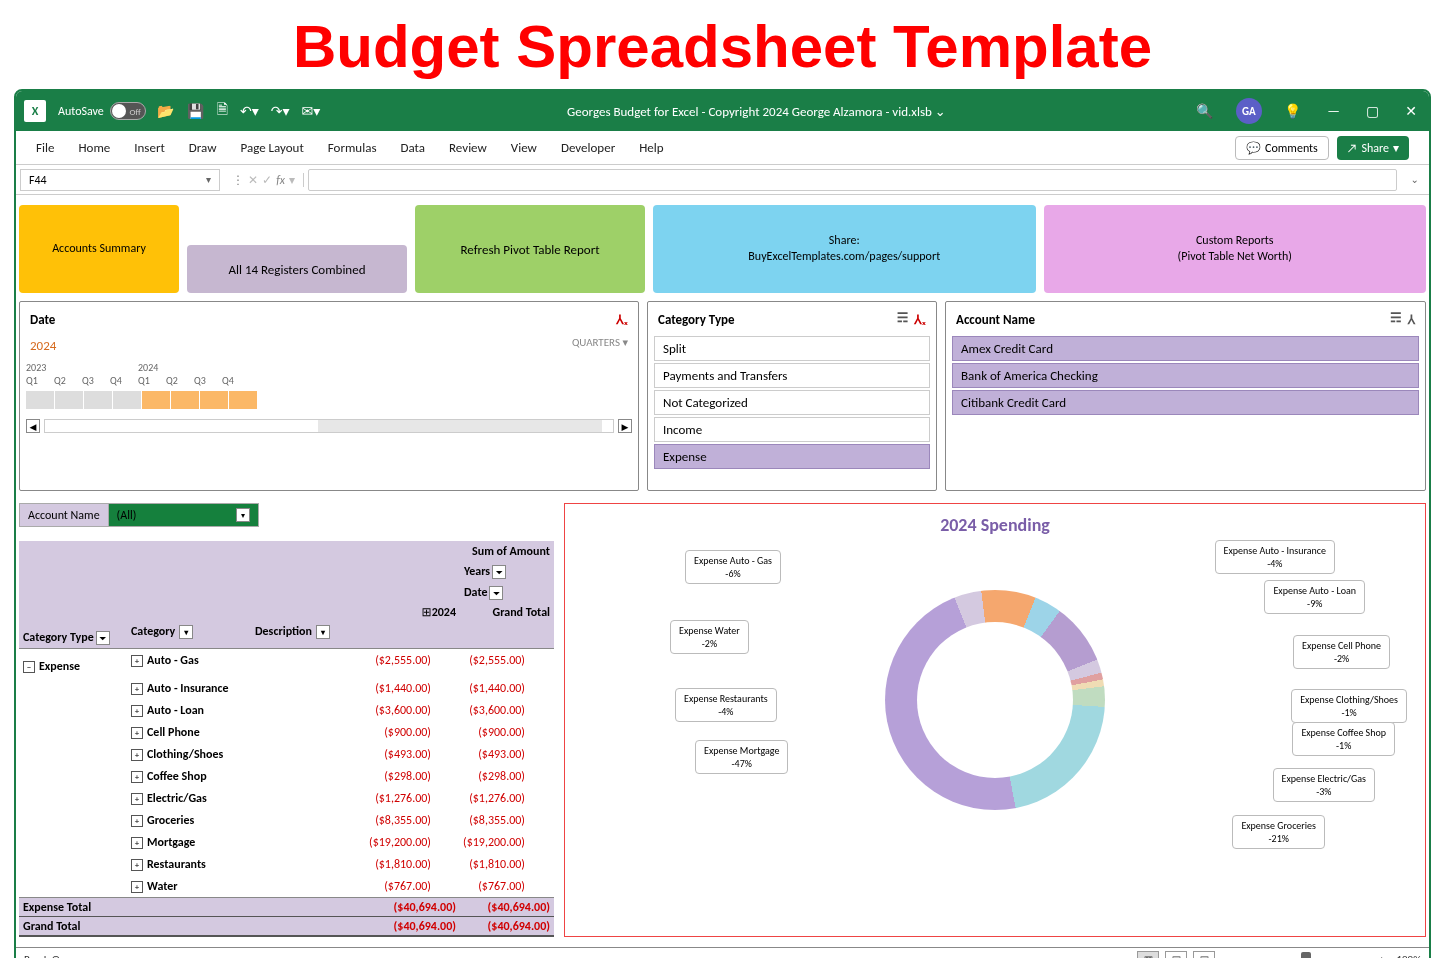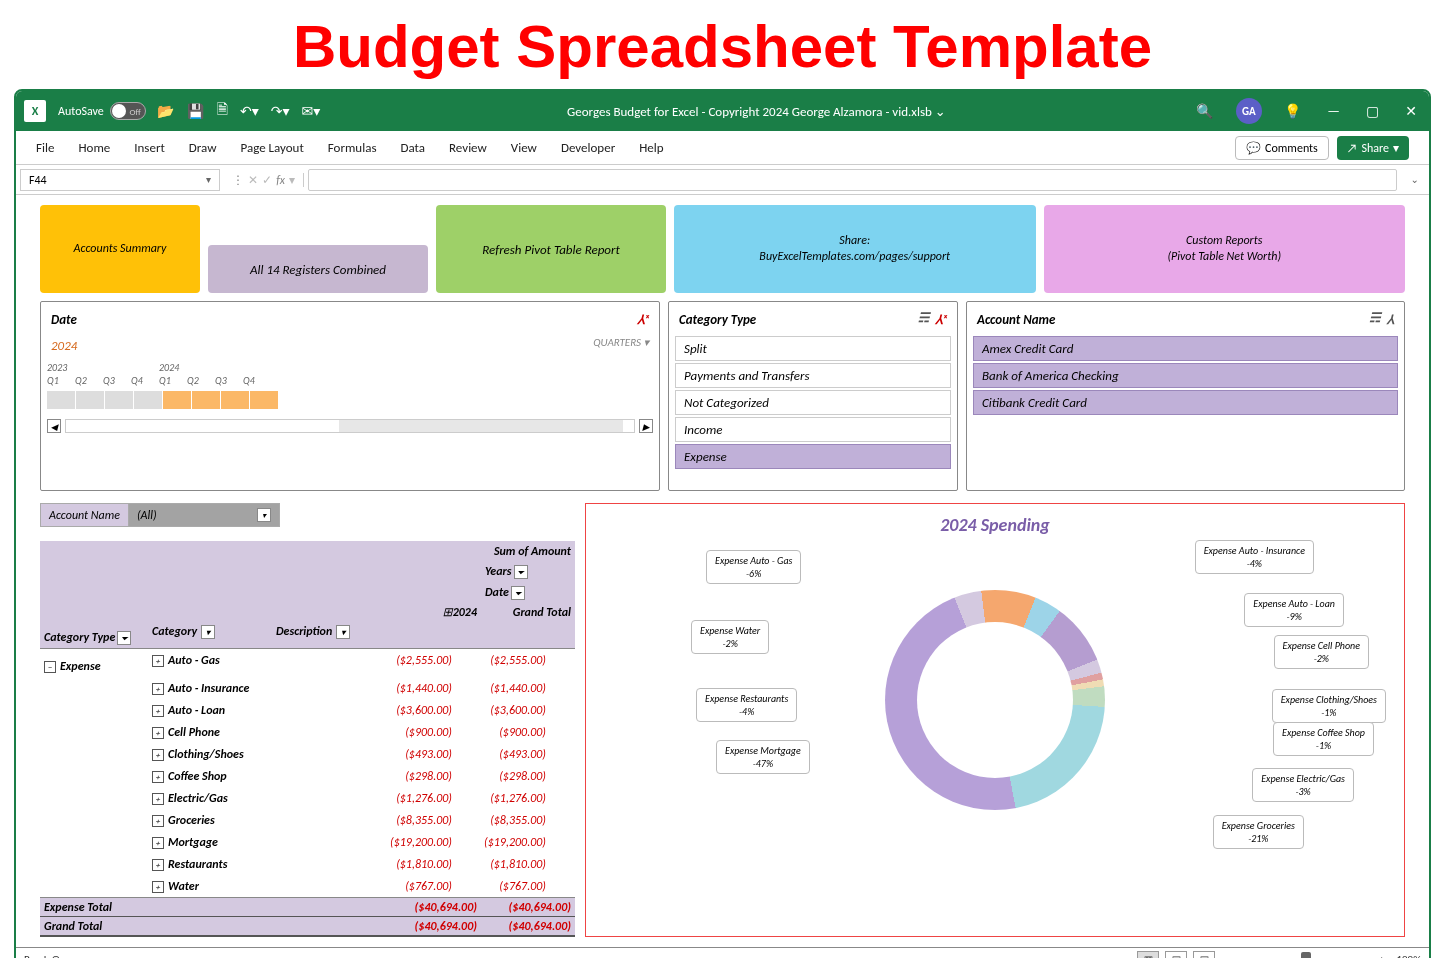--- a/index.html
+++ b/index.html
@@ -32,21 +32,21 @@
 .share-btn { background: #1a7e47; color: #fff; border-radius: 4px; padding: 4px 10px; font-size: 12px; cursor: pointer; display: flex; align-items: center; gap: 4px; }
 
 
 .formula-bar { display: flex; align-items: center; height: 30px; border-bottom: 1px solid #ccc; background: #fff; }
 .name-box { width: 200px; border: 1px solid #ccc; height: 22px; margin: 0 4px; padding: 0 8px; display: flex; align-items: center; font-size: 12px; justify-content: space-between; }
 .fb-icons { display: flex; gap: 4px; padding: 0 8px; color: #888; font-size: 12px; border-right: 1px solid #ccc; }
 .fb-input { flex: 1; height: 22px; border: 1px solid #ccc; margin: 0 4px; border-radius: 2px;}
 .fb-caret { padding: 0 10px; color: #666; font-size: 10px;}
 
 
-.workspace { padding: 10px 24px; font-style: italic; }
+.workspace { padding: 10px 3px; }
 
 
 .nav-row { display: flex; gap: 8px; margin-bottom: 8px; }
 .nav-btn { flex: 1; text-align: center; padding: 10px 8px; font-size: 13px; border-radius: 4px; display: flex; flex-direction: column; align-items: center; justify-content: center; min-height: 48px; }
 .nav-yellow { background: #ffc107; }
 .nav-purple { background: #c6b7d0; margin-top: 40px; }
 .nav-green { background: #9ed068; }
 .nav-blue { background: #7dd3f0; }
 .nav-pink { background: #e8a8e8; }
 .nav-btn-small { font-size: 12px; line-height: 1.3; }
@@ -77,21 +77,21 @@
 .slicer-item { border: 1px solid #ccc; padding: 4px 8px; margin-bottom: 2px; font-size: 13px; background: #fff; cursor: pointer; }
 .slicer-item.sel { background: #c0b0d8; border-color: #9b87bb; }
 
 
 .report-row { display: flex; gap: 10px; margin-top: 12px; }
 .pivot-panel { width: 535px; }
 .chart-panel { flex: 1; border: 1px solid #ef4444; position: relative; min-height: 360px; }
 
 .filter-dropdown { display: flex; align-items: center; background: #d4c9e0; border: 1px solid #aaa; width: 240px; font-size: 12px; margin-bottom: 14px; }
 .filter-cell { padding: 4px 8px; border-right: 1px solid #aaa; }
-.filter-cell:last-child { border-right: none; flex:1; display:flex; justify-content: space-between; align-items:flex-end; background: #a3a3a3;}
+.filter-cell:last-child { border-right: none; flex:1; display:flex; justify-content: space-between; align-items:flex-end; background: #15803d;}
 
 .pivot-table { font-size: 12px; }
 .pt-row { display: flex; }
 .pt-cell { padding: 2px 4px; }
 .pt-header { display: flex; background: #d4c9e0; align-items: flex-end; flex-direction: column; }
 .pt-label { flex: 1; font-weight: bold; padding: 3px 4px;}
 .pt-yearhdr { font-weight: bold; padding: 3px 4px;}
 .pt-dd { width: 14px; height: 14px; border: 1px solid #888; display: inline-flex; align-items: center; justify-content: center; font-size: 8px; background: #fff; margin-left: 4px; cursor: pointer; vertical-align: middle;}
 .pt-fdd { width: 14px; height: 14px; border: 1px solid #888; display: inline-flex; align-items: center; justify-content: center; font-size: 8px; background: #fff; margin-left: 2px; cursor: pointer; vertical-align: middle;}
 .pt-colhdrs { display: flex; background: #d4c9e0; font-weight: bold; border-bottom: 1px solid #888;}
@@ -434,21 +434,21 @@
           </div>
         </div>
       </div>
 
       <div class="chart-panel">
         <div class="chart-title">2024 Spending</div>
         <div class="donut-wrap">
           <div class="donut"></div>
           <div class="chart-label" style="top:10px; left:120px;"><span>Expense Auto - Gas</span><br><span>-6%</span></div>
           <div class="chart-label" style="top:0px; right:90px;"><span>Expense Auto - Insurance</span><br><span>-4%</span></div>
-          <div class="chart-label" style="top:53px; right:60px;"><span>Expense Auto - Loan</span><br><span>-9%</span></div>
+          <div class="chart-label" style="top:40px; right:60px;"><span>Expense Auto - Loan</span><br><span>-9%</span></div>
           <div class="chart-label" style="top:95px; right:35px;"><span>Expense Cell Phone</span><br><span>-2%</span></div>
           <div class="chart-label" style="top:149px; right:18px;"><span>Expense Clothing/Shoes</span><br><span>-1%</span></div>
           <div class="chart-label" style="top:182px; right:30px;"><span>Expense Coffee Shop</span><br><span>-1%</span></div>
           <div class="chart-label" style="top:228px; right:50px;"><span>Expense Electric/Gas</span><br><span>-3%</span></div>
           <div class="chart-label" style="top:275px; right:100px;"><span>Expense Groceries</span><br><span>-21%</span></div>
           <div class="chart-label" style="top:200px; left:130px;"><span>Expense Mortgage</span><br><span>-47%</span></div>
           <div class="chart-label" style="top:148px; left:110px;"><span>Expense Restaurants</span><br><span>-4%</span></div>
           <div class="chart-label" style="top:80px; left:105px;"><span>Expense Water</span><br><span>-2%</span></div>
         </div>
       </div>

